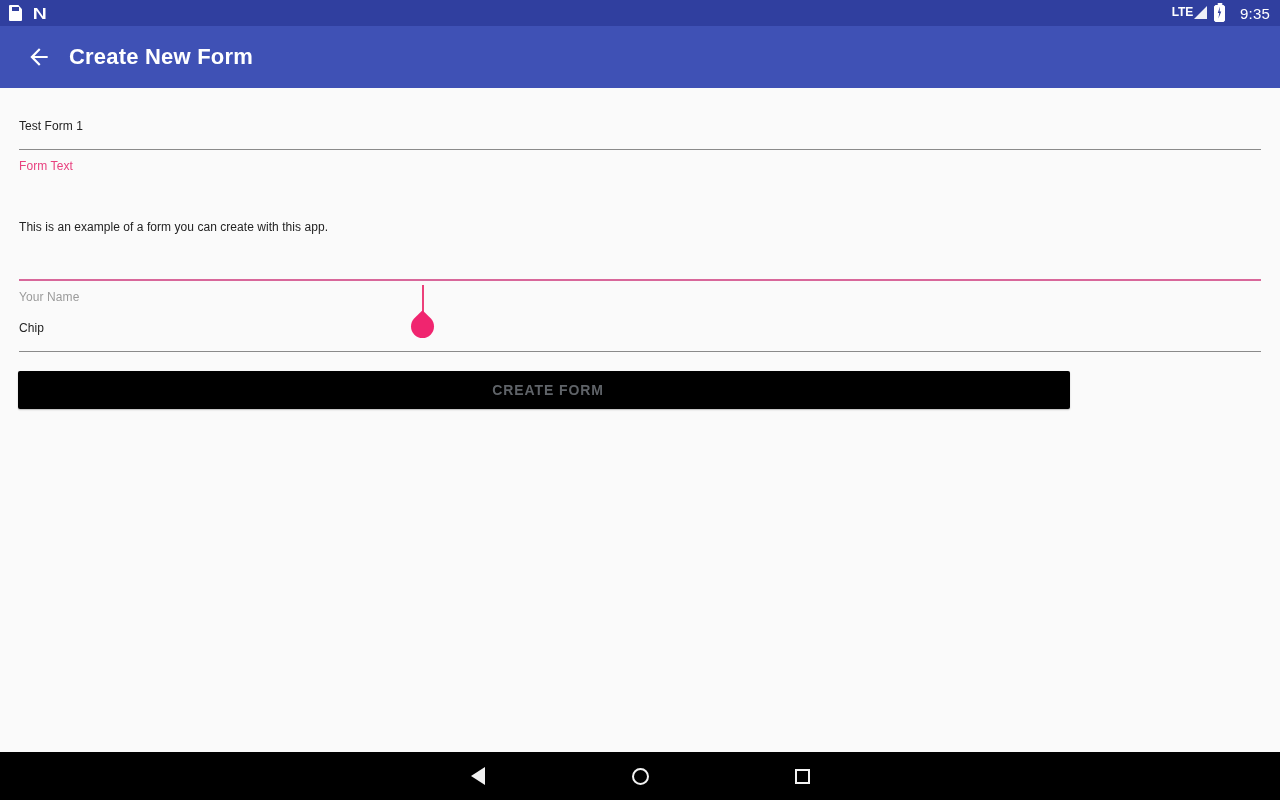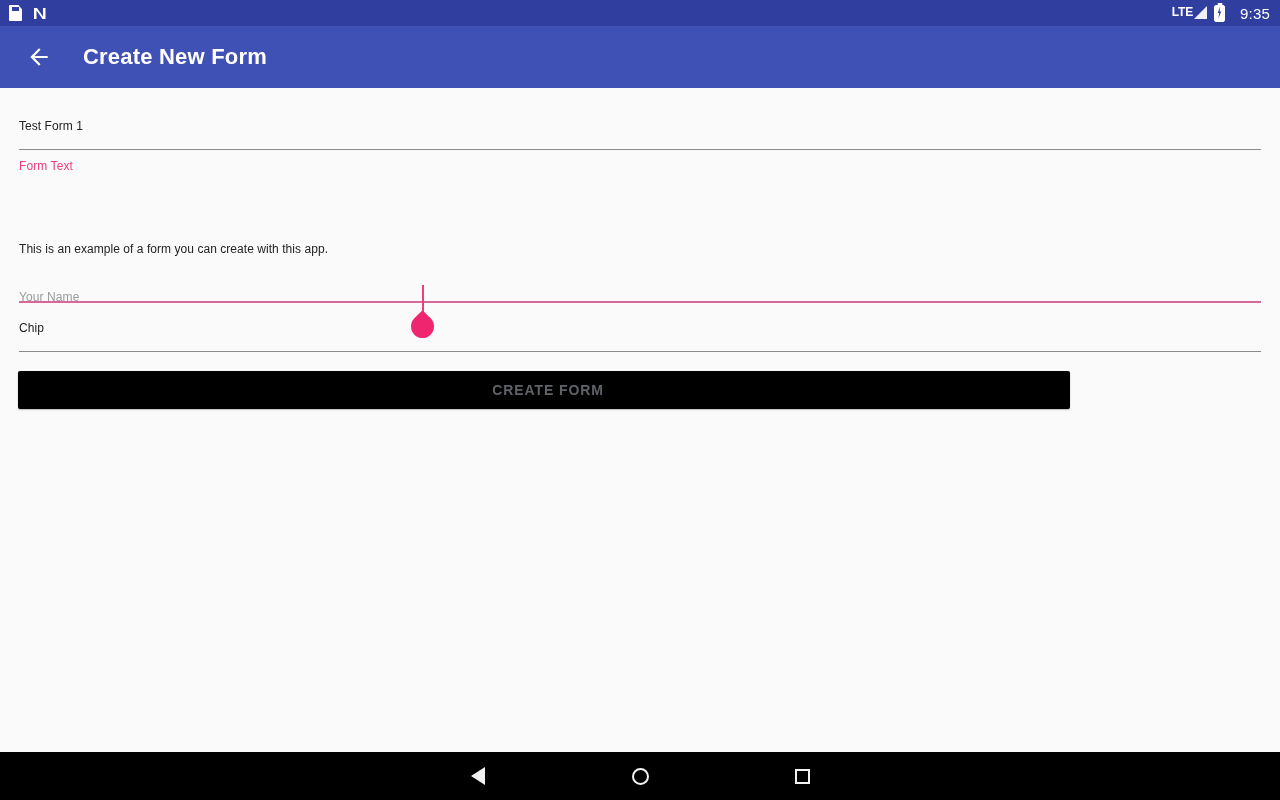--- a/index.html
+++ b/index.html
@@ -125,21 +125,21 @@
   .back-btn {
     width: 34px; height: 34px;
     display: flex; align-items: center; justify-content: center;
     cursor: pointer;
   }
   .back-btn svg { display: block; }
   .app-title {
     color: #ffffff;
     font-size: 22px;
     font-weight: bold;
-    margin-left: 27px;
+    margin-left: 13px;
     letter-spacing: 0.2px;
   }
 
   
   .content {
     position: absolute;
     top: 88px; left: 0;
     width: 1280px;
     height: 664px;
     background: #fafafa;
@@ -176,21 +176,21 @@
     background: #d8679a;
   }
 
   
   #field-form-name { top: 14px; }
   #field-form-name .field-value { margin-top: 12px; }
   #field-form-name .field-underline { margin-top: 11px; }
 
   
   #field-form-text { top: 71px; }
-  #field-form-text .field-value { margin-top: 64px; }
+  #field-form-text .field-value { margin-top: 42px; }
   #field-form-text .field-underline { margin-top: 40px; }
 
   
   #field-your-name { top: 202px; }
   #field-your-name .field-value { margin-top: 12px; }
   #field-your-name .field-underline { margin-top: 11px; }
 
   
   .caret {
     position: absolute;

